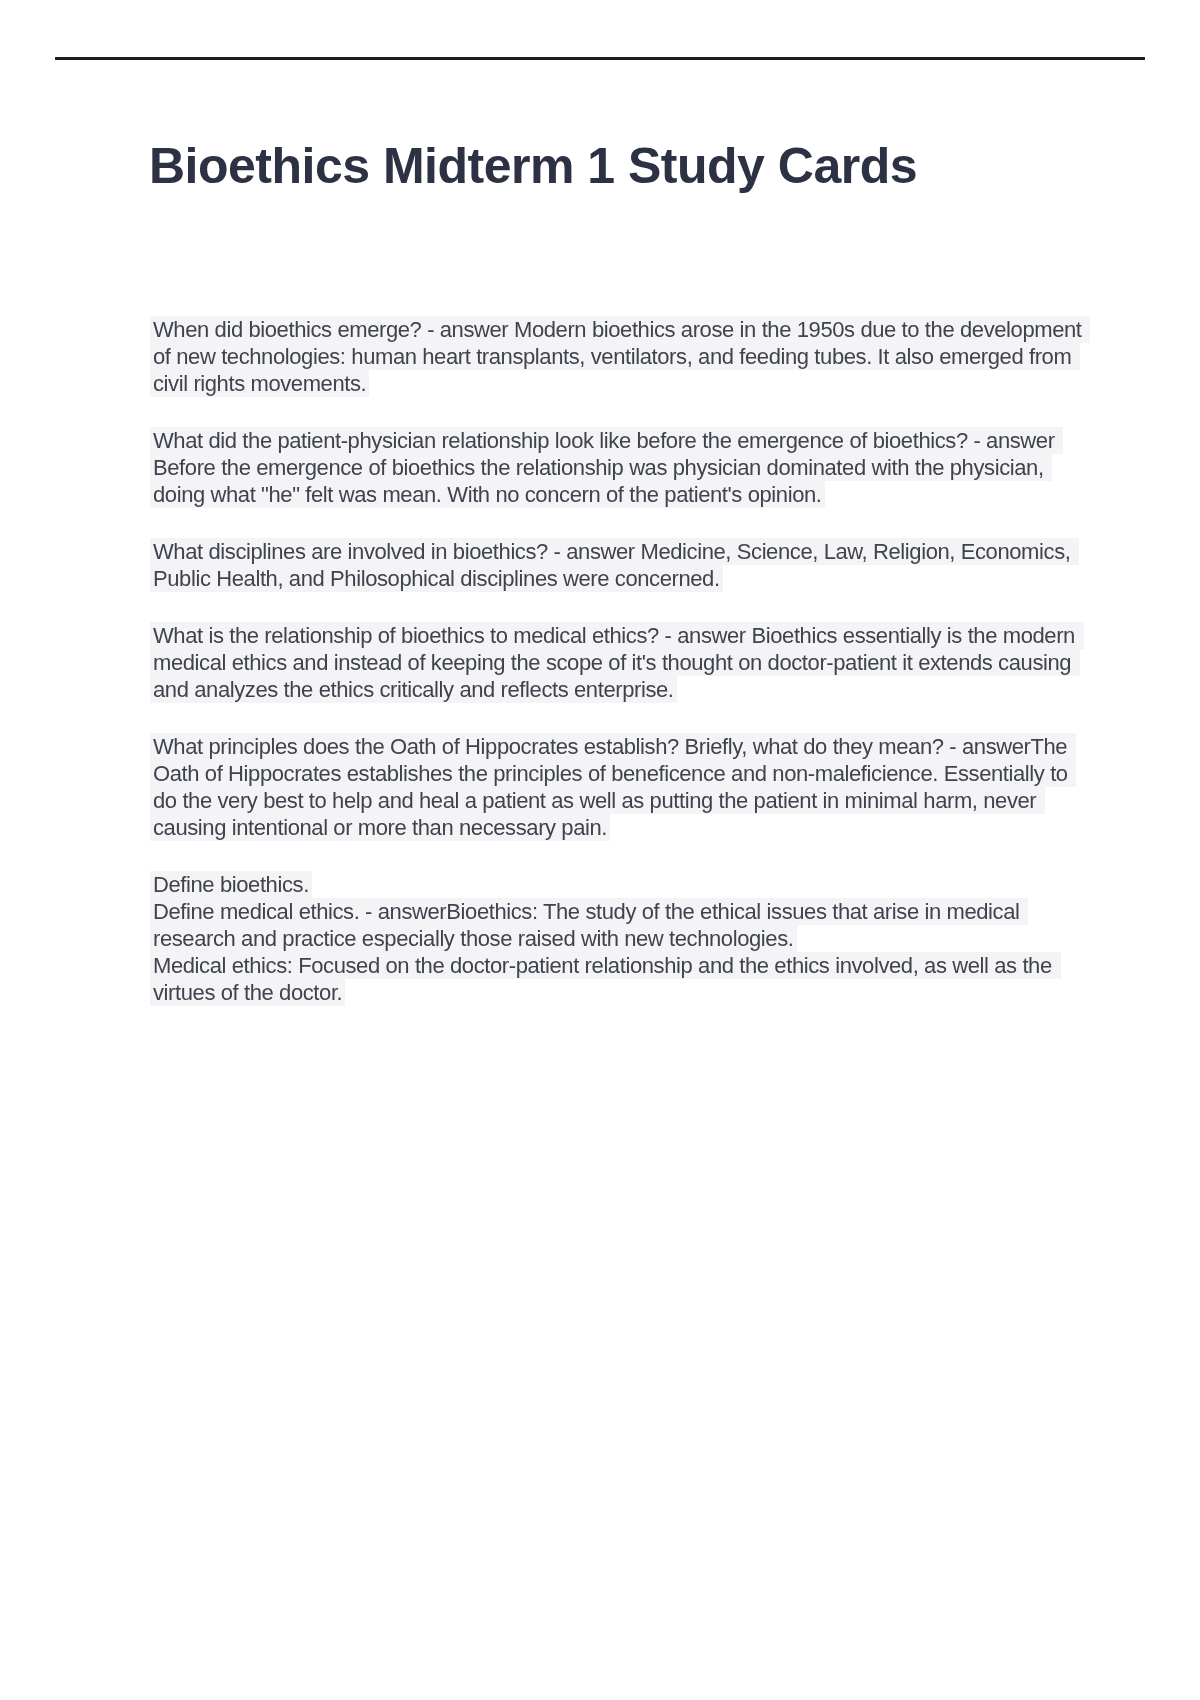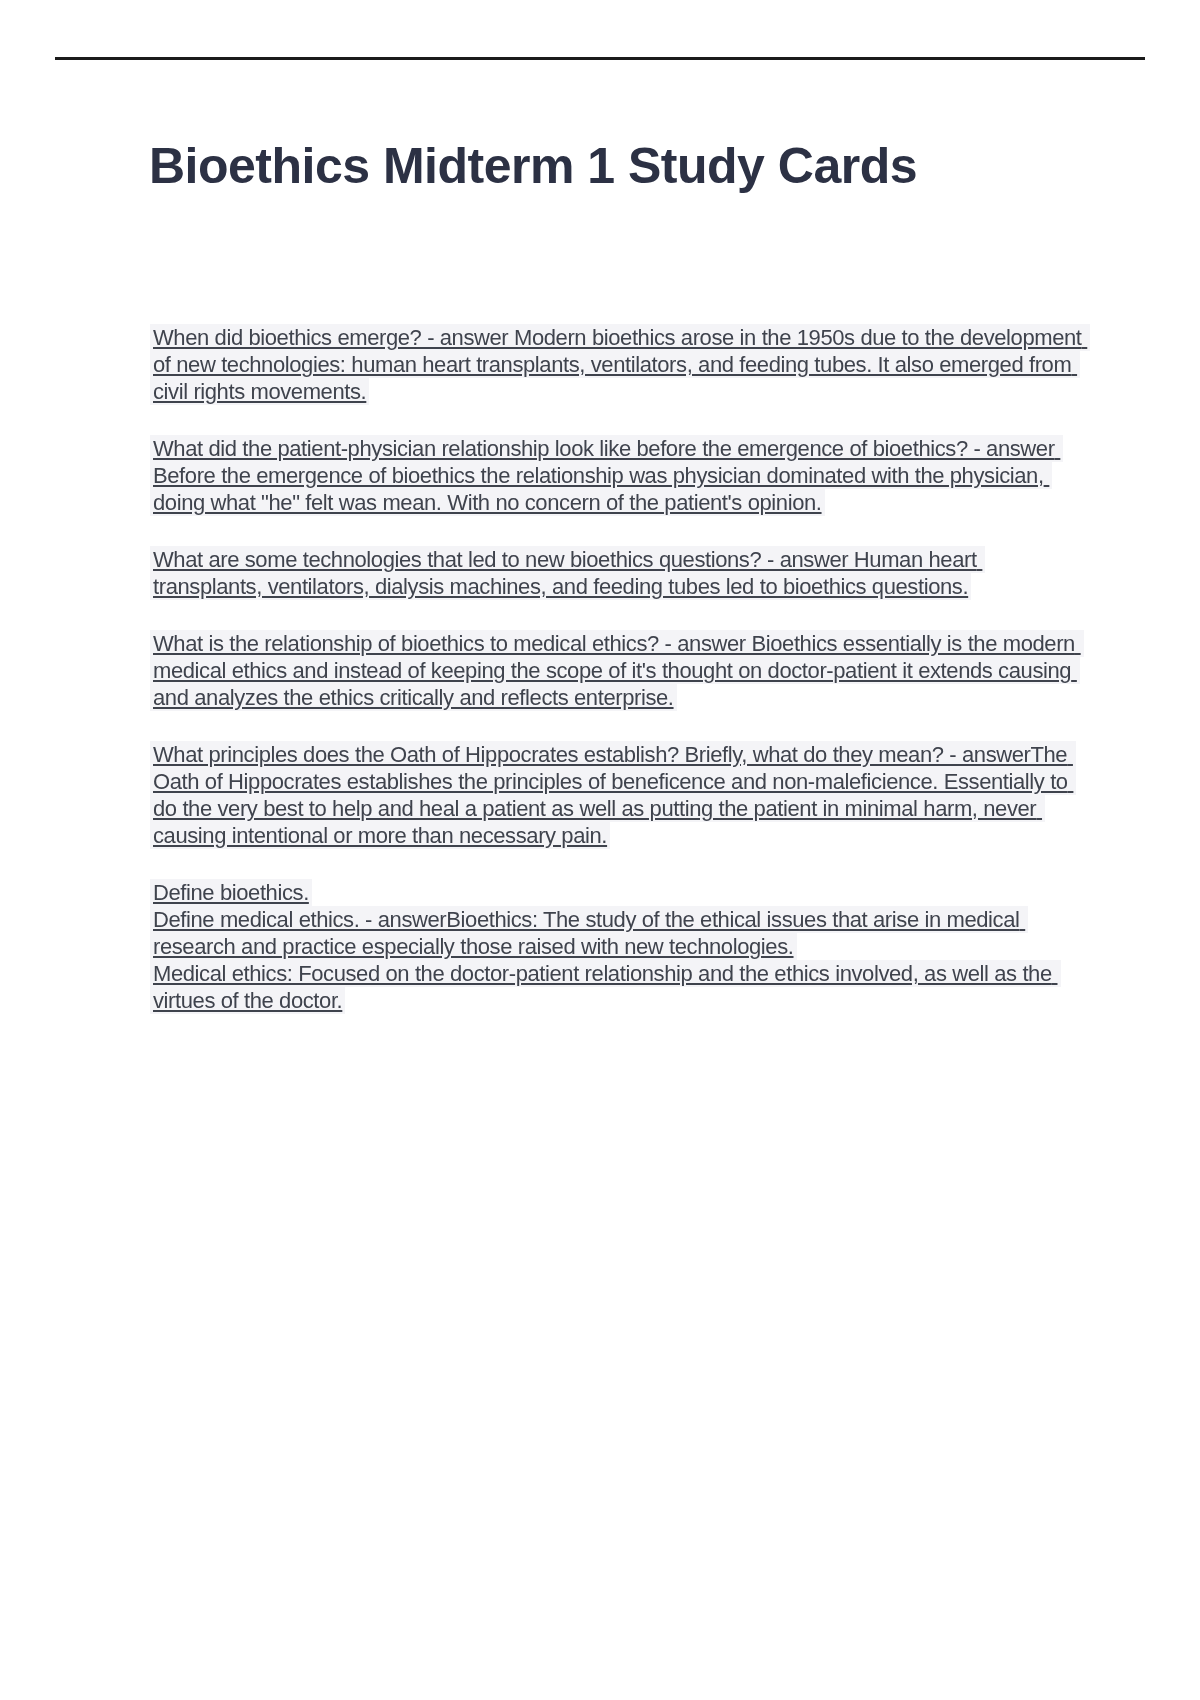--- a/index.html
+++ b/index.html
@@ -39,22 +39,21 @@
     position: absolute;
     left: 150px;
     top: 312px;
     width: 940px;
     font-size: 22px;
     line-height: 27px;
     letter-spacing: -0.4px;
     color: #3f434d;
   }
   .doc-body p {
-    margin: 12px 0 30px 0;
-    text-decoration: underline;
+    margin: 4px 0 30px 0;
   }
   .hl {
     background: #f4f4f7;
     white-space: pre-wrap;
     padding: 1px 3px;
     box-decoration-break: clone;
     -webkit-box-decoration-break: clone;
   }
 </style>
 </head>
@@ -62,21 +61,21 @@
 
 <div class="page">
 
   <div class="rule rule-top"></div>
 
   <h1 class="doc-title">Bioethics Midterm 1 Study Cards</h1>
 
   <div class="doc-body">
     <p><span class="hl">When did bioethics emerge? - answer Modern bioethics arose in the 1950s due to the development of new technologies: human heart transplants, ventilators, and feeding tubes. It also emerged from civil rights movements.</span></p>
     <p><span class="hl">What did the patient-physician relationship look like before the emergence of bioethics? - answer Before the emergence of bioethics the relationship was physician dominated with the physician, doing what "he" felt was mean. With no concern of the patient's opinion.</span></p>
-    <p><span class="hl">What are some technologies that led to new bioethics questions? - answer Human heart transplants, ventilators, dialysis machines, and feeding tubes led to bioethics questions.</span></p>
+    <p><span class="hl">What disciplines are involved in bioethics? - answer Medicine, Science, Law, Religion, Economics, Public Health, and Philosophical disciplines were concerned.</span></p>
     <p><span class="hl">What is the relationship of bioethics to medical ethics? - answer Bioethics essentially is the modern medical ethics and instead of keeping the scope of it's thought on doctor-patient it extends causing and analyzes the ethics critically and reflects enterprise.</span></p>
     <p><span class="hl">What principles does the Oath of Hippocrates establish? Briefly, what do they mean? - answerThe Oath of Hippocrates establishes the principles of beneficence and non-maleficience. Essentially to do the very best to help and heal a patient as well as putting the patient in minimal harm, never causing intentional or more than necessary pain.</span></p>
     <p><span class="hl">Define bioethics.
 Define medical ethics. - answerBioethics: The study of the ethical issues that arise in medical research and practice especially those raised with new technologies.
 Medical ethics: Focused on the doctor-patient relationship and the ethics involved, as well as the virtues of the doctor.</span></p>
   </div>
 
   <div class="rule rule-bottom"></div>
 
 </div>

